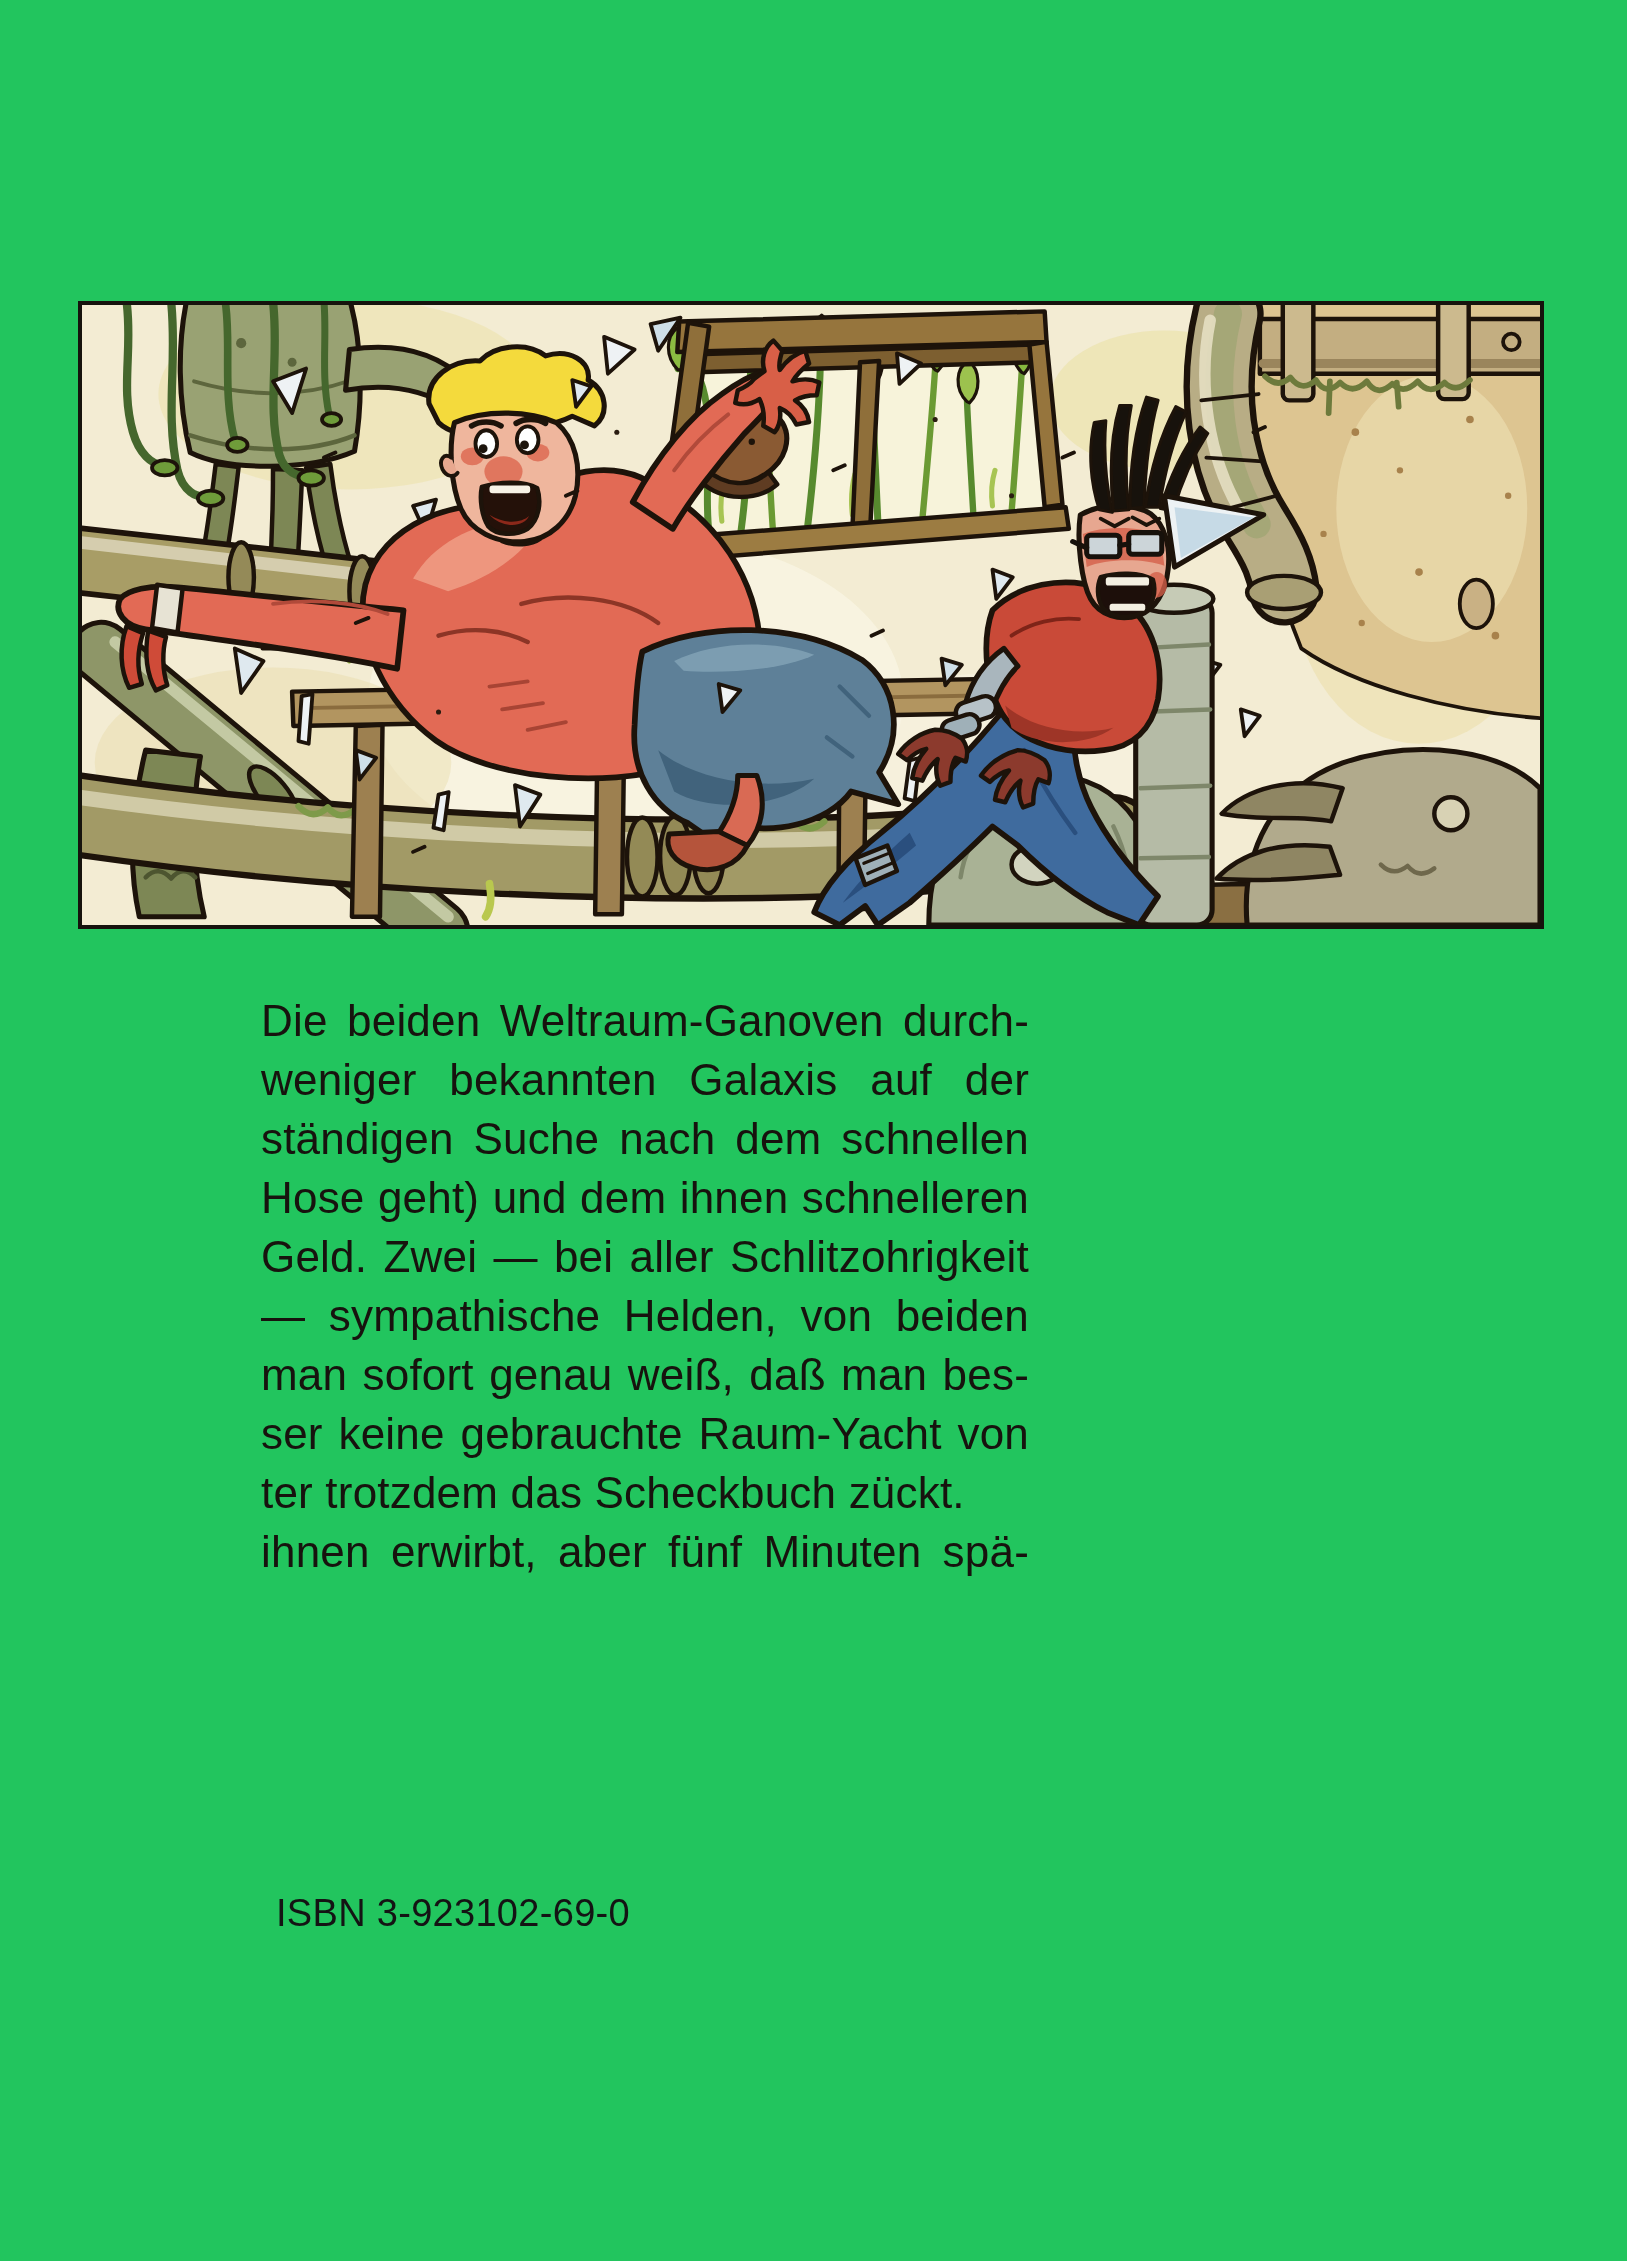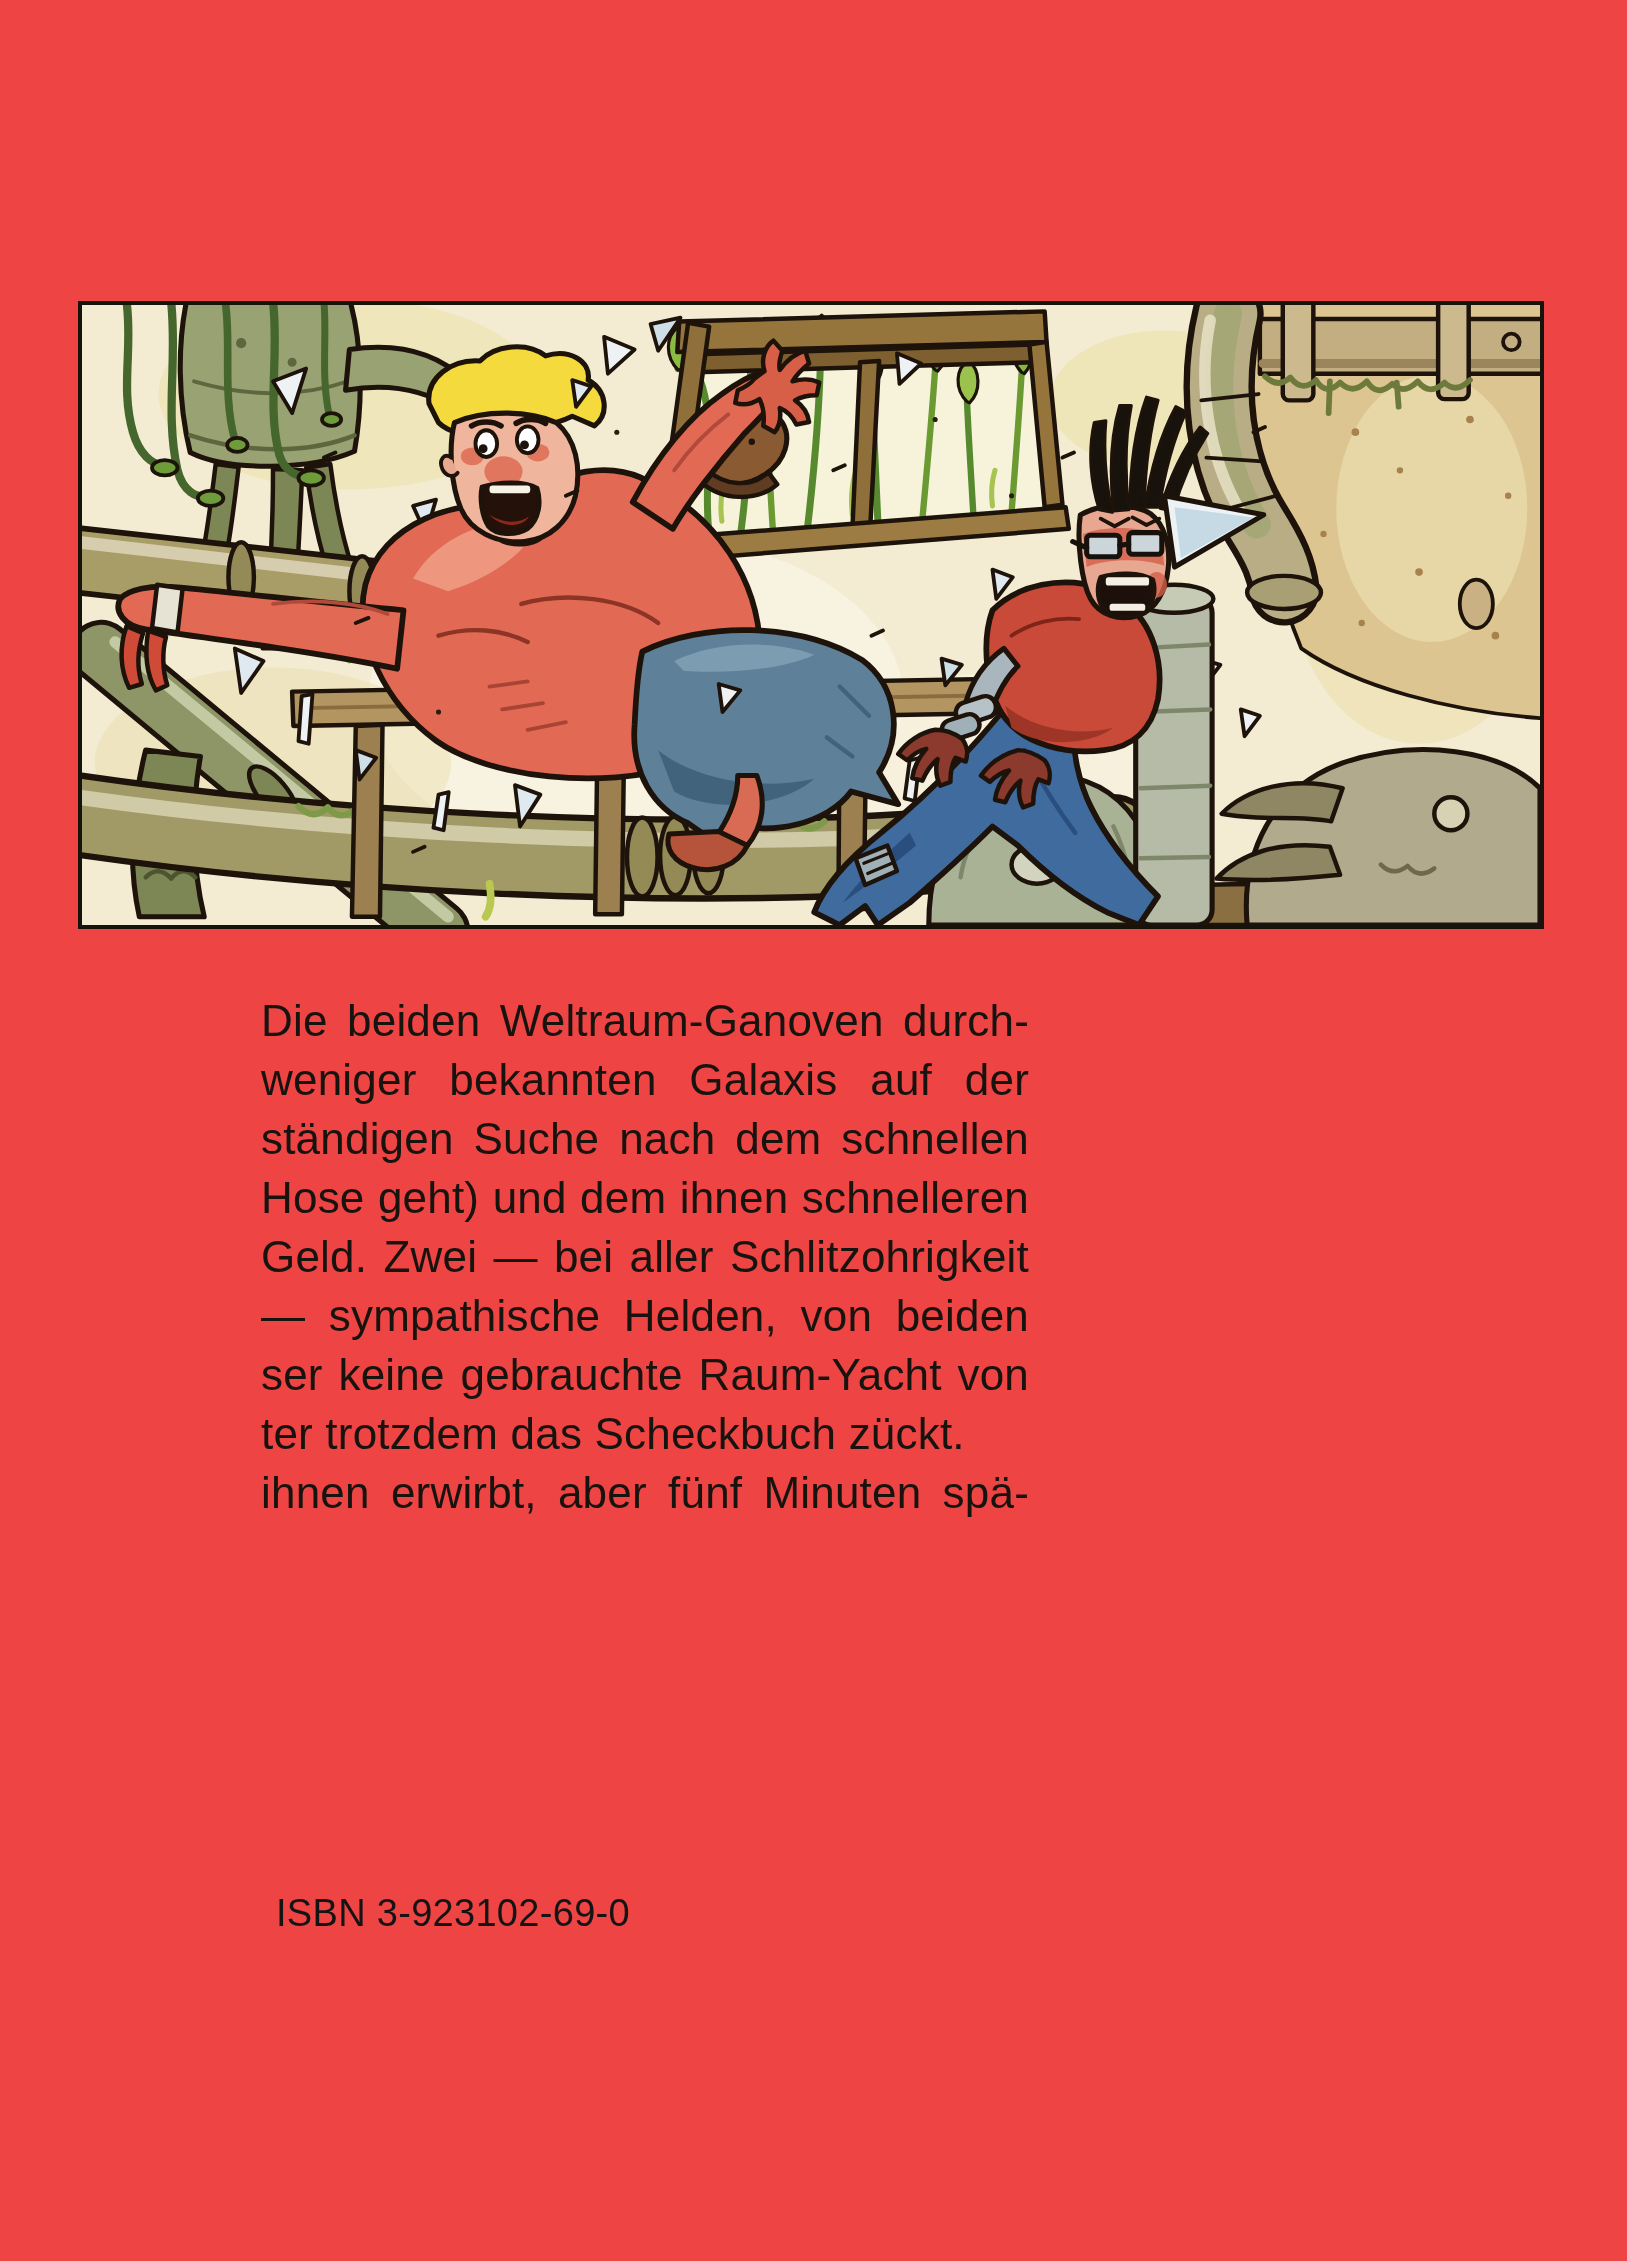--- a/index.html
+++ b/index.html
@@ -1,17 +1,17 @@
 <!DOCTYPE html>
 <html style="font-size:10.2px"><head>
 <meta charset="utf-8">
 <style>
   html,body{margin:0;padding:0;background:#ffffff;}
   .page{
-    position:relative;width:1628px;height:2261px;background:#ef4444;overflow:hidden;
+    position:relative;width:1628px;height:2261px;background:#22c55e;overflow:hidden;
     font-family:"Liberation Sans",sans-serif;color:#17130e;
   }
   .frame{
     position:absolute;left:78px;top:301px;width:1466px;height:628px;
     border:4.5px solid #16130d;box-sizing:border-box;background:#f3ecd3;
   }
   .frame svg{display:block;width:100%;height:100%;}
   .body-text{
     position:absolute;left:261px;top:991px;width:768px;
     font-size:44px;line-height:59px;letter-spacing:0.2px;color:#17130e;
@@ -278,20 +278,21 @@
     </svg>
   </div>
 
   <div class="body-text">
     <div class="line">Die beiden Weltraum-Ganoven durch-</div>
     <div class="line">weniger bekannten Galaxis auf der</div>
     <div class="line">ständigen Suche nach dem schnellen</div>
     <div class="line">Hose geht) und dem ihnen schnelleren</div>
     <div class="line">Geld. Zwei — bei aller Schlitzohrigkeit</div>
     <div class="line">— sympathische Helden, von beiden</div>
+    <div class="line">man sofort genau weiß, daß man bes-</div>
     <div class="line">ser keine gebrauchte Raum-Yacht von</div>
     <div class="line last">ter trotzdem das Scheckbuch zückt.</div>
     <div class="line">ihnen erwirbt, aber fünf Minuten spä-</div>
   </div>
 
   <div class="isbn">ISBN 3-923102-69-0</div>
 
 </div>
 
 

